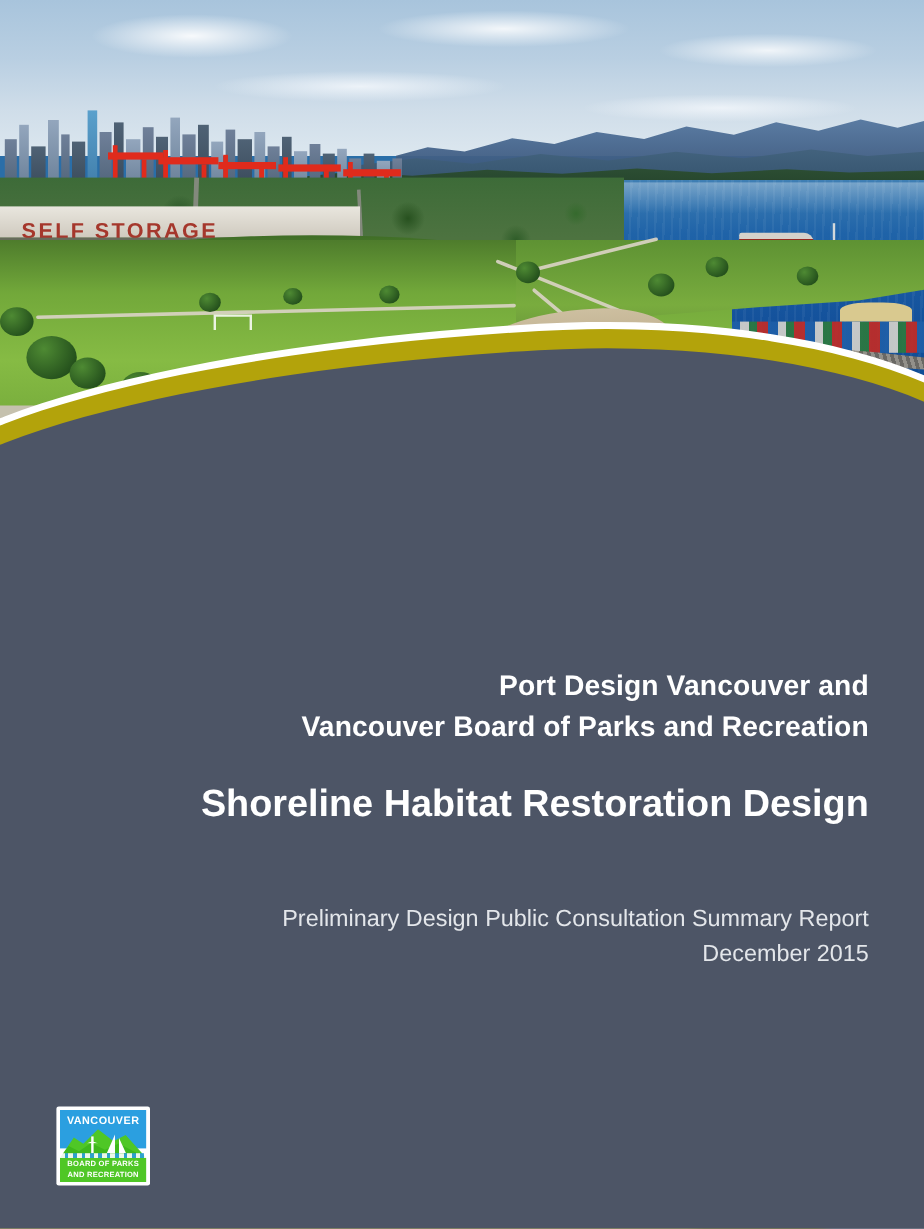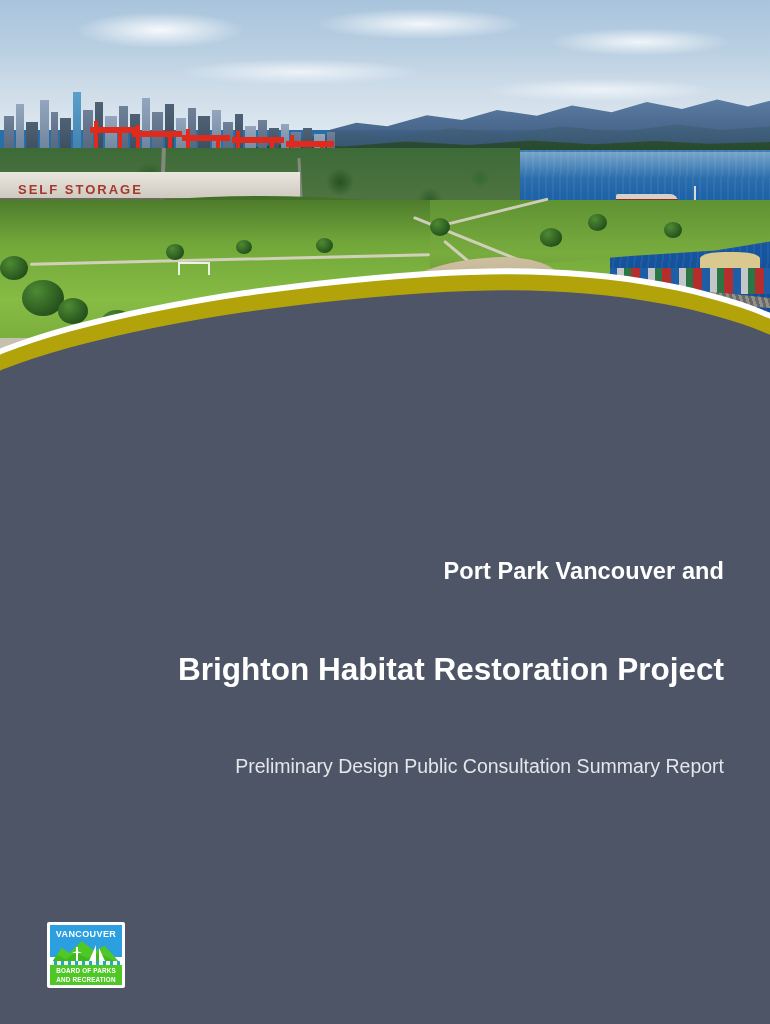--- a/index.html
+++ b/index.html
@@ -94,21 +94,21 @@
   .road {
     position:absolute; background:#8e8e88; opacity:.85;
   }
   .storage {
     position:absolute; left:0px; top:172px; width:300px; height:26px;
     background: linear-gradient(180deg,#e9e6de 0%, #cfcabf 100%);
   }
   .storage-text {
     position:absolute; left:18px; top:182px;
     font-family:"Liberation Sans", sans-serif;
-    font-weight:bold; font-size:13px; letter-spacing:2px; color:#a5372c;
+    font-weight:bold; font-size:18px; letter-spacing:2px; color:#a5372c;
   }
   .railyard {
     position:absolute; left:330px; top:250px; width:260px; height:50px;
     background:
       repeating-linear-gradient(82deg, rgba(255,255,255,.35) 0 1px, rgba(0,0,0,0) 1px 5px),
       linear-gradient(180deg,#6a6a60 0%, #55554c 100%);
     transform: skewY(-5deg);
     opacity:.9;
   }
   .containers { position:absolute; }
@@ -459,29 +459,31 @@
     <div class="pool"></div>
   </div>
 
   <div class="curve-white"></div>
   <div class="curve-gold"></div>
   <div class="curve-slate"></div>
 
   <div class="panel">
 
     <div class="org-block">
-      <div class="org-line">Port Park Vancouver and</div>
+      <div class="org-line">Port Design Vancouver and</div>
+      <div class="org-line">Vancouver Board of Parks and Recreation</div>
     </div>
 
     <div class="title-block">
-      <div class="title-line">Brighton Habitat Restoration Project</div>
+      <div class="title-line">Shoreline Habitat Restoration Design</div>
     </div>
 
     <div class="sub-block">
       <div class="sub-line">Preliminary Design Public Consultation Summary Report</div>
+      <div class="sub-line">December 2015</div>
     </div>
 
     <div class="prepared">
     </div>
 
     <div class="vpl">
       <div class="vpl-inner">
         <div class="vpl-sky"></div>
         <div class="vpl-word">VANCOUVER</div>
         <div class="vpl-mtn"></div>

